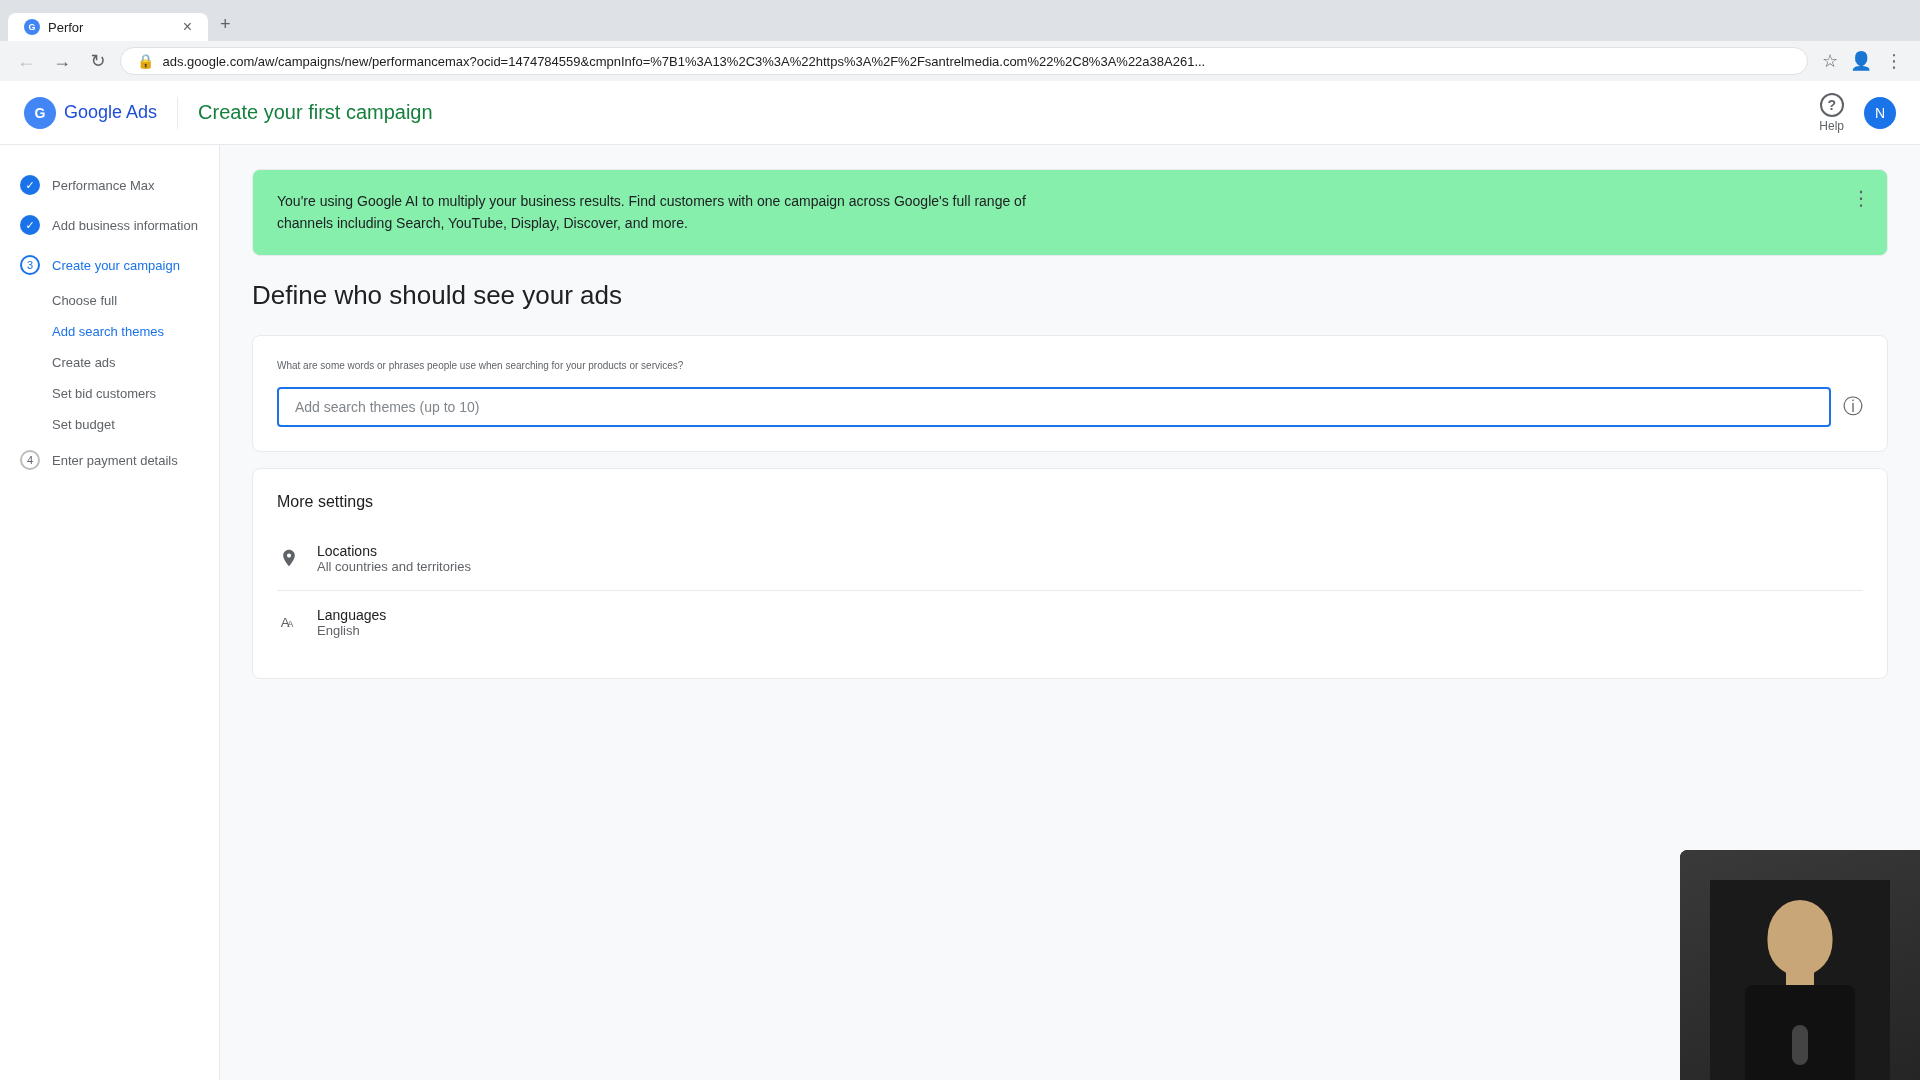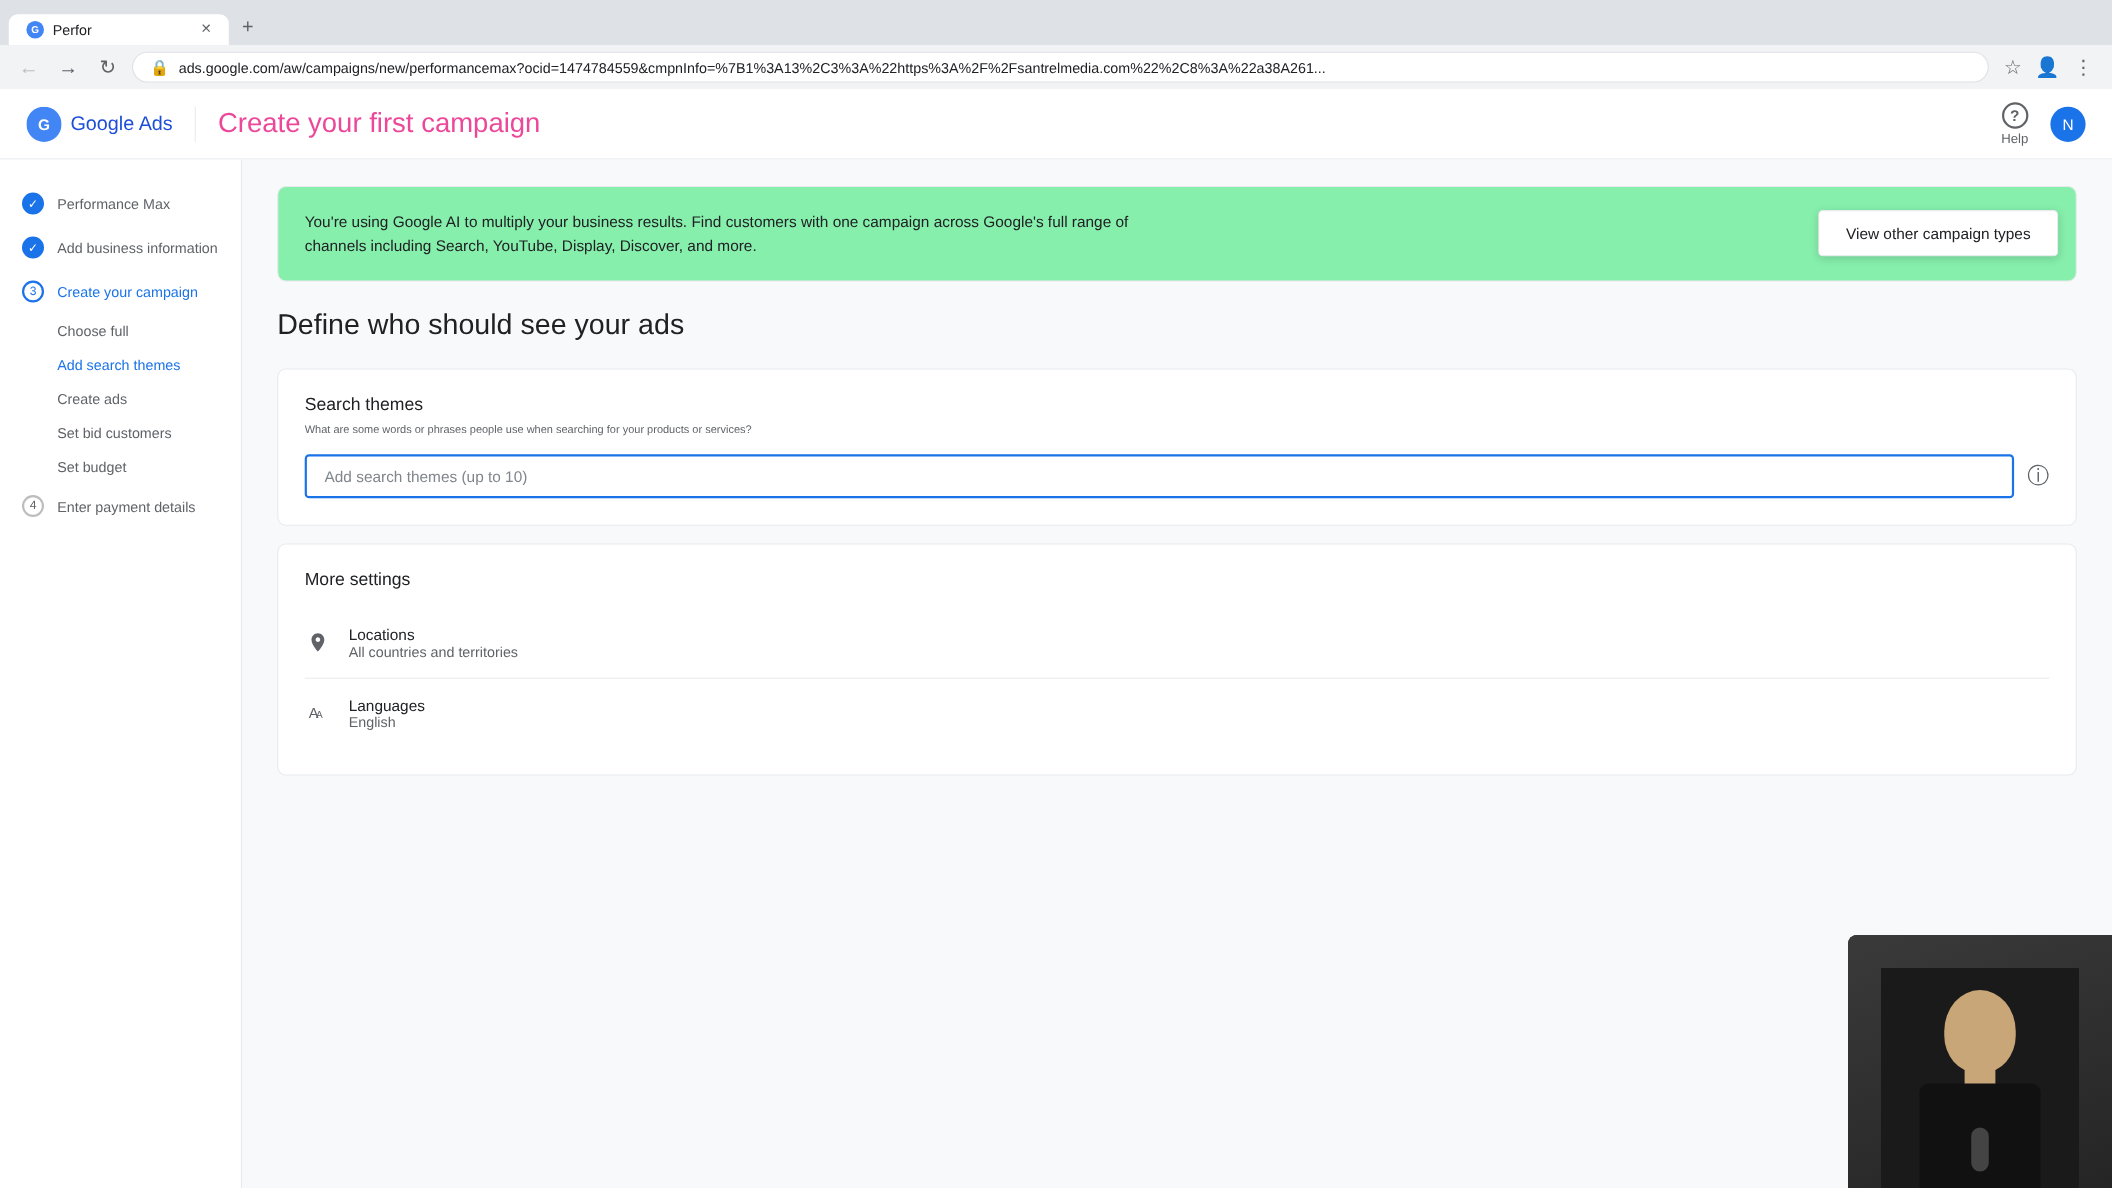--- a/index.html
+++ b/index.html
@@ -111,23 +111,23 @@
       font-size: 18px;
       color: #1d4ed8;
       font-weight: 400;
     }
     .header-divider {
       width: 1px;
       height: 32px;
       background: #e8eaed;
     }
     .header-title {
-      font-size: 25px;
+      font-size: 20px;
       font-weight: 400;
-      color: #ec4899;
+      color: #15803d;
     }
     .header-spacer { flex: 1; }
     .header-help {
       display: flex;
       flex-direction: column;
       align-items: center;
       color: #5f6368;
       font-size: 12px;
       cursor: pointer;
       gap: 2px;
@@ -433,27 +433,25 @@
         <span class="sidebar-item-label">Enter payment details</span>
       </div>
     </div>
 
     <div class="main-content">
 
       <div class="info-banner">
         <p class="info-banner-text">You're using Google AI to multiply your business results. Find customers with one campaign across Google's full range of channels including Search, YouTube, Display, Discover, and more.</p>
         <div class="info-banner-menu">⋮</div>
 
-        <div class="view-other-dropdown">View other campaign types</div>
       </div>
 
       <h2 class="section-header">Define who should see your ads</h2>
 
       <div class="card">
-        <div class="card-title">Search themes</div>
         <div class="card-subtitle">What are some words or phrases people use when searching for your products or services?</div>
         <div style="display: flex; align-items: center; gap: 12px;">
           <div class="search-input-wrapper" style="flex:1;">
             <input class="search-input" type="text" placeholder="Add search themes (up to 10)" style="">
           </div>
           <span class="search-help-icon">ⓘ</span>
         </div>
       </div>
 
       <div class="card">

